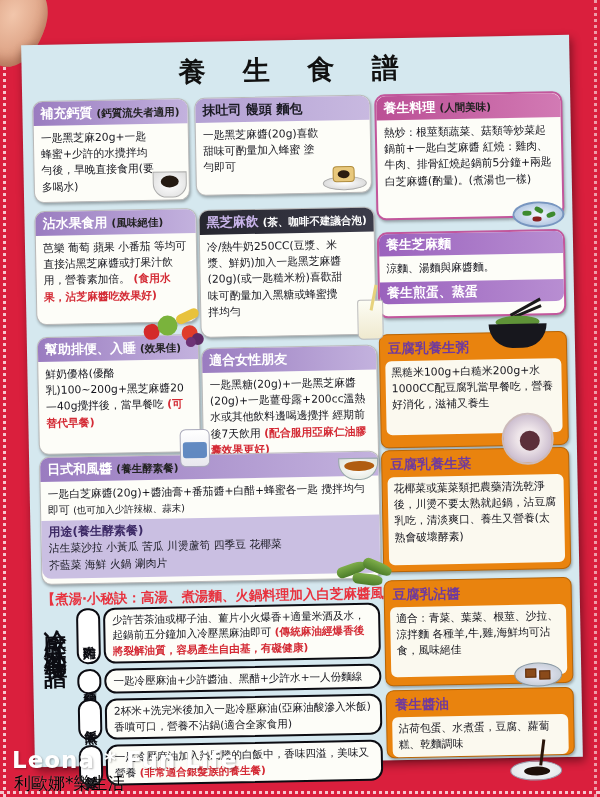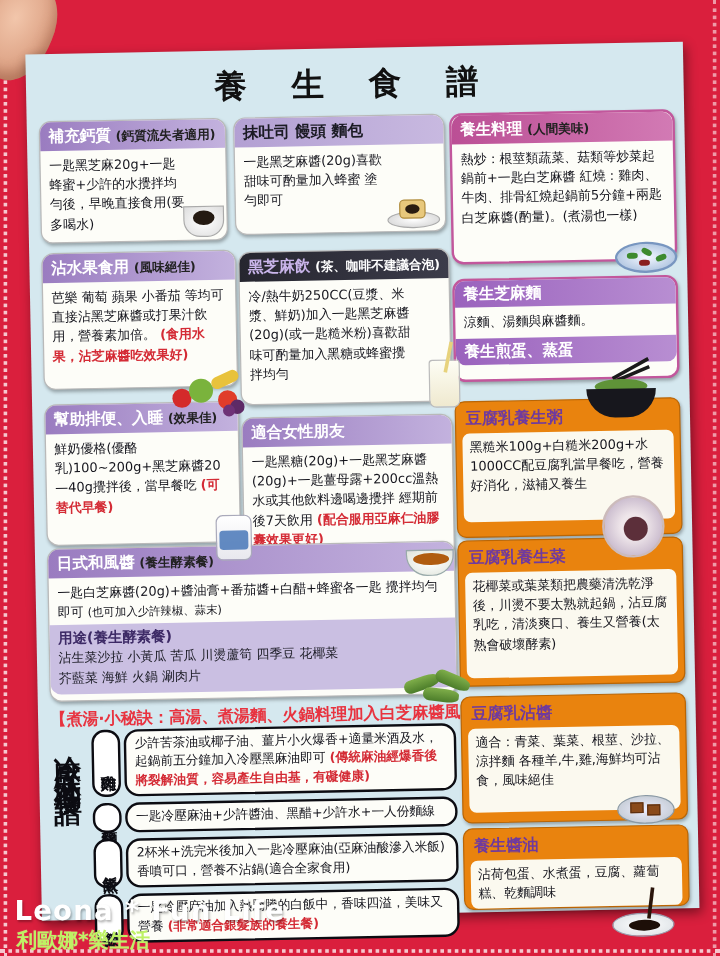--- a/index.html
+++ b/index.html
@@ -81,22 +81,22 @@
   }
   .oil-text {
     flex:1; background:#fdfdf8; border:2px solid #0c0c12; border-radius:12px;
     padding:3px 7px; font-size:10.6px; line-height:1.45; color:#15151d;
   }
   .watermark1 {
     position:absolute; left:12px; top:747px; font-size:23px; font-weight:700;
     color:#fff; letter-spacing:1px; text-shadow:1px 1px 2px rgba(0,0,0,.3);
   }
   .watermark2 {
-    position:absolute; left:14px; top:772px; font-size:17px; font-weight:700;
-    color:#bef264; text-shadow:0 0 1px rgba(255,255,255,.4);
+    position:absolute; left:14px; top:772px; font-size:17px; font-weight:400;
+    color:#000000; text-shadow:0 0 1px rgba(255,255,255,.4);
   }
   
   .pic { position:absolute; pointer-events:none; z-index:3; }
   .cup { width:34px; height:26px; background:radial-gradient(#fff,#ddd); border:1px solid #aaa; border-radius:0 0 14px 14px; }
   .cup .blob { width:18px; height:12px; background:#241a12; border-radius:50%; margin:3px auto; }
   .plate { width:44px; height:14px; background:radial-gradient(#fff,#cfcfcf); border-radius:50%; border:1px solid #aaa; }
   .toast { width:22px; height:16px; background:#e8c87c; border:1px solid #b08c3c; border-radius:4px; position:absolute; left:10px; top:-10px; }
   .toast .spread { width:12px; height:8px; background:#2a1c10; border-radius:50%; margin:3px auto; }
   .dish { width:52px; height:26px; background:radial-gradient(#f4f8ff,#b9cdе6 80%,#9db7d8); background:radial-gradient(#f4f8ff,#9db7d8); border-radius:50%; border:2px solid #7896c0; position:relative; }
   .dish i { position:absolute; display:block; width:9px; height:5px; background:#3d8a2e; border-radius:40%; }

